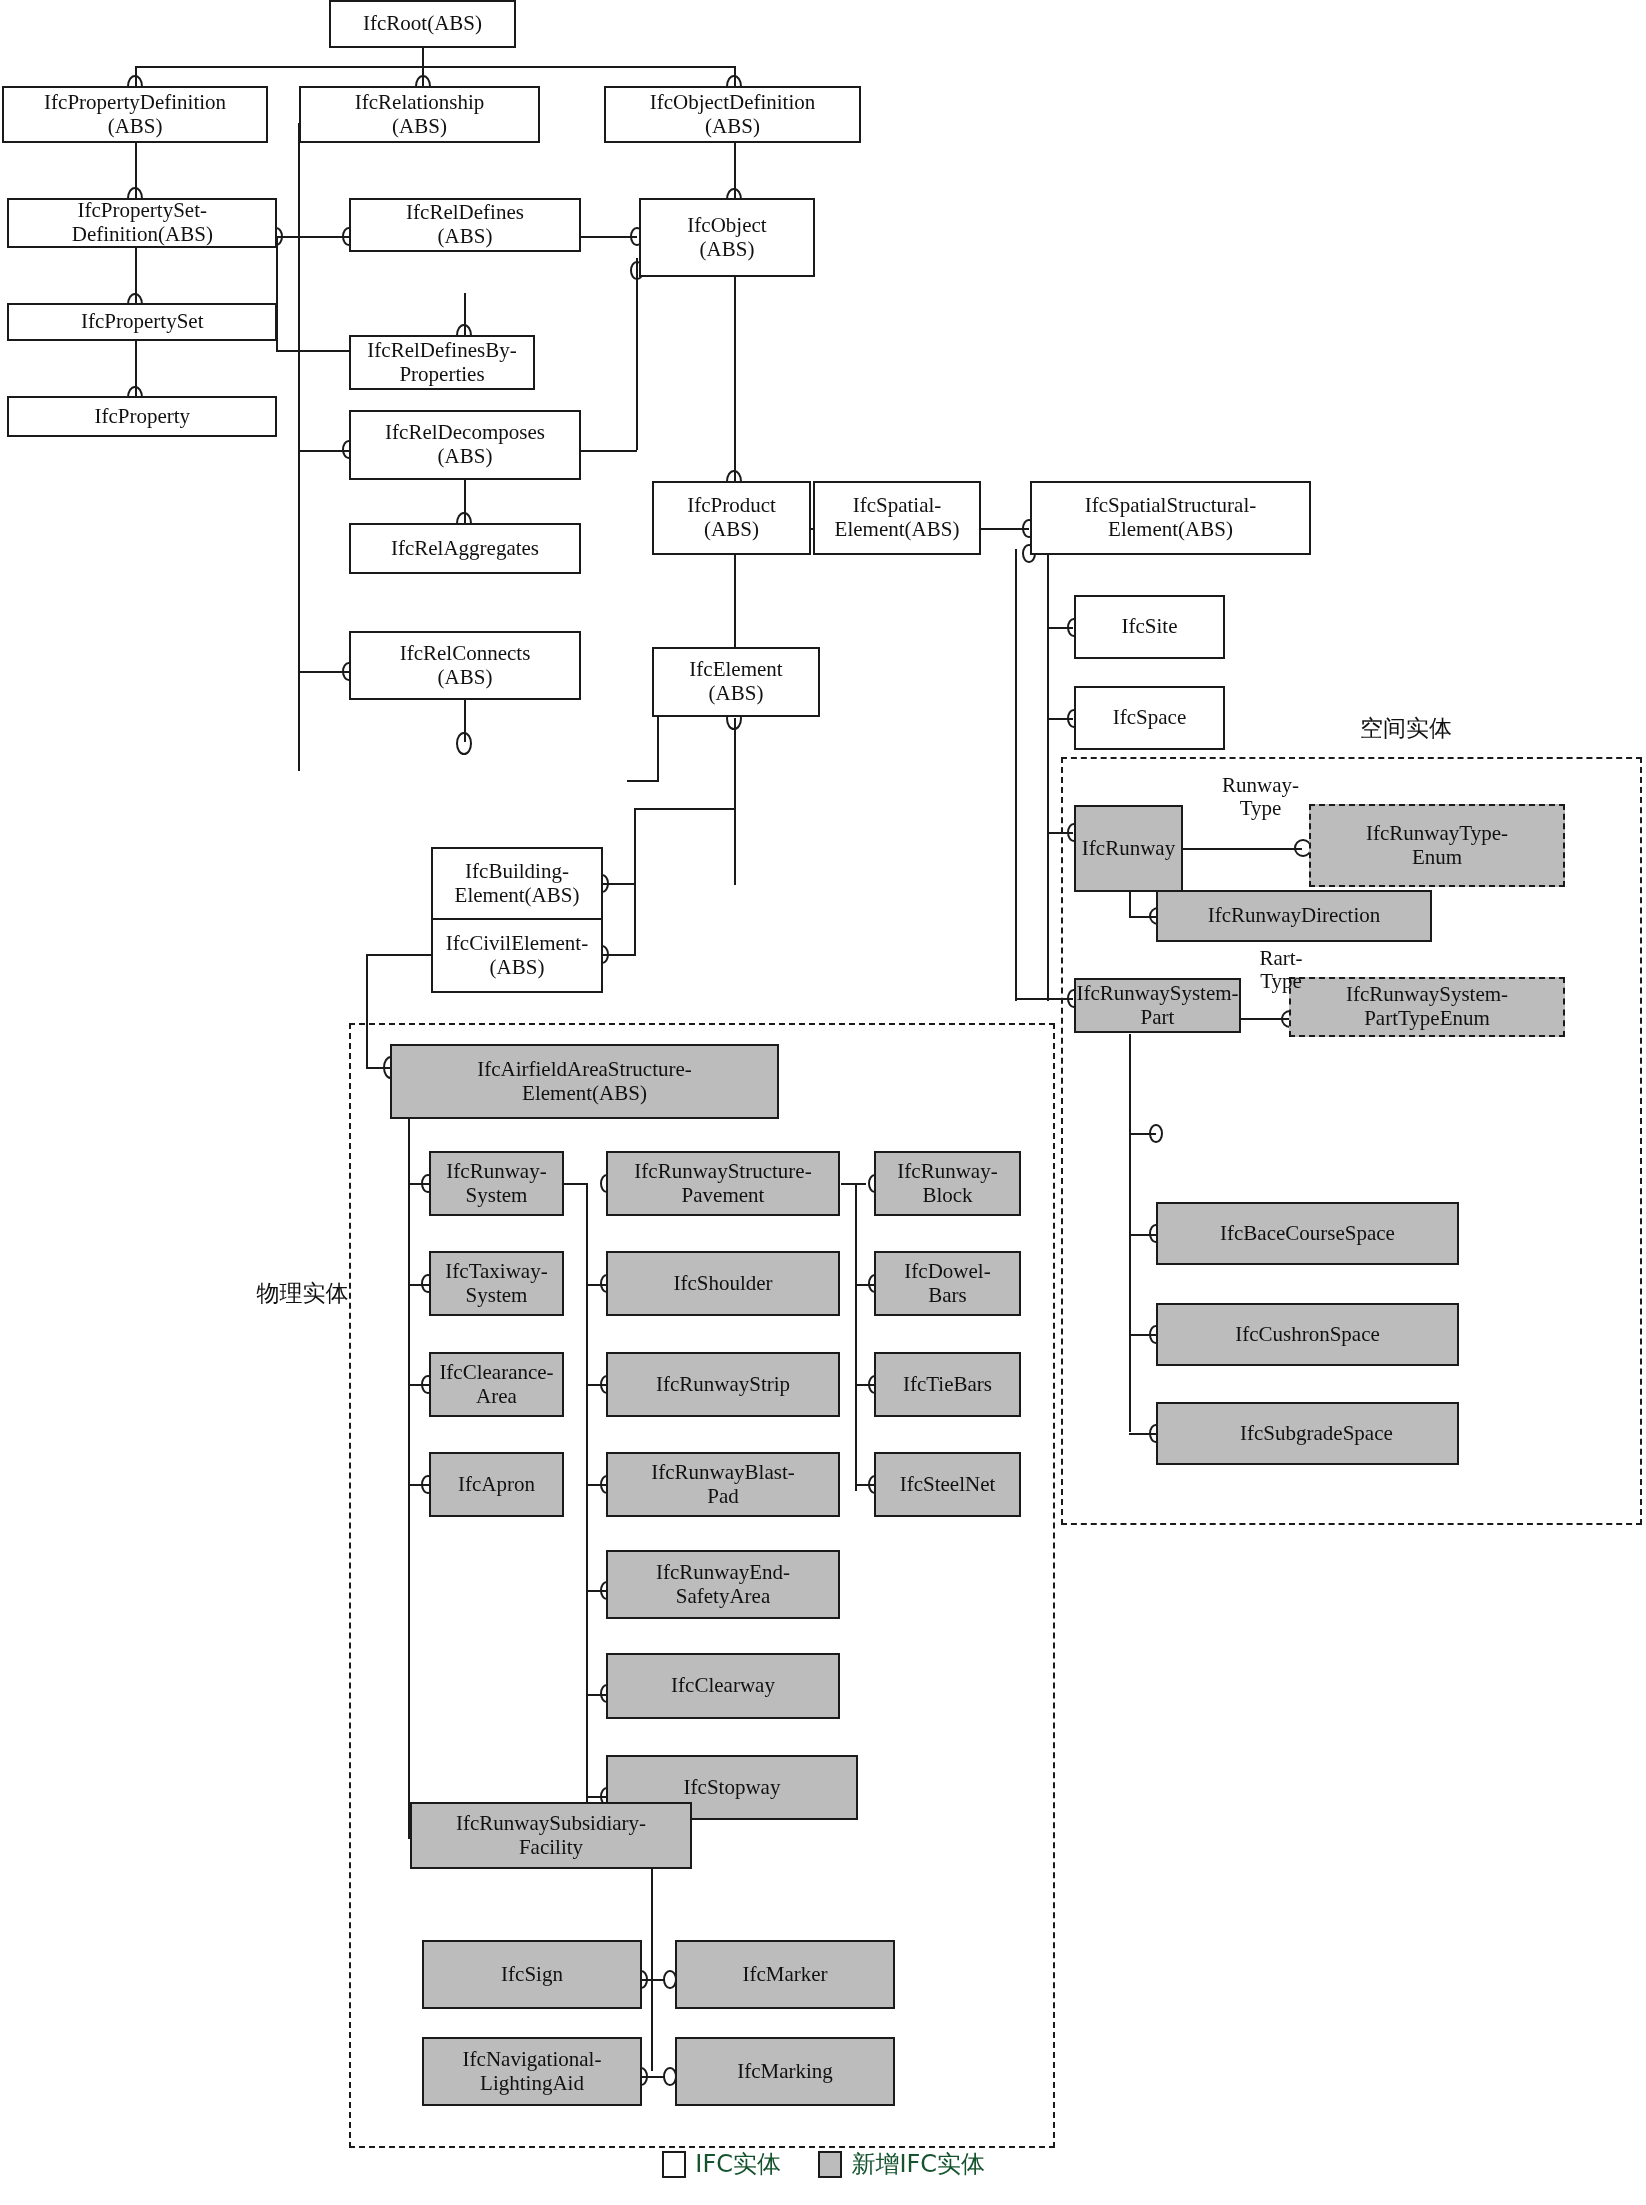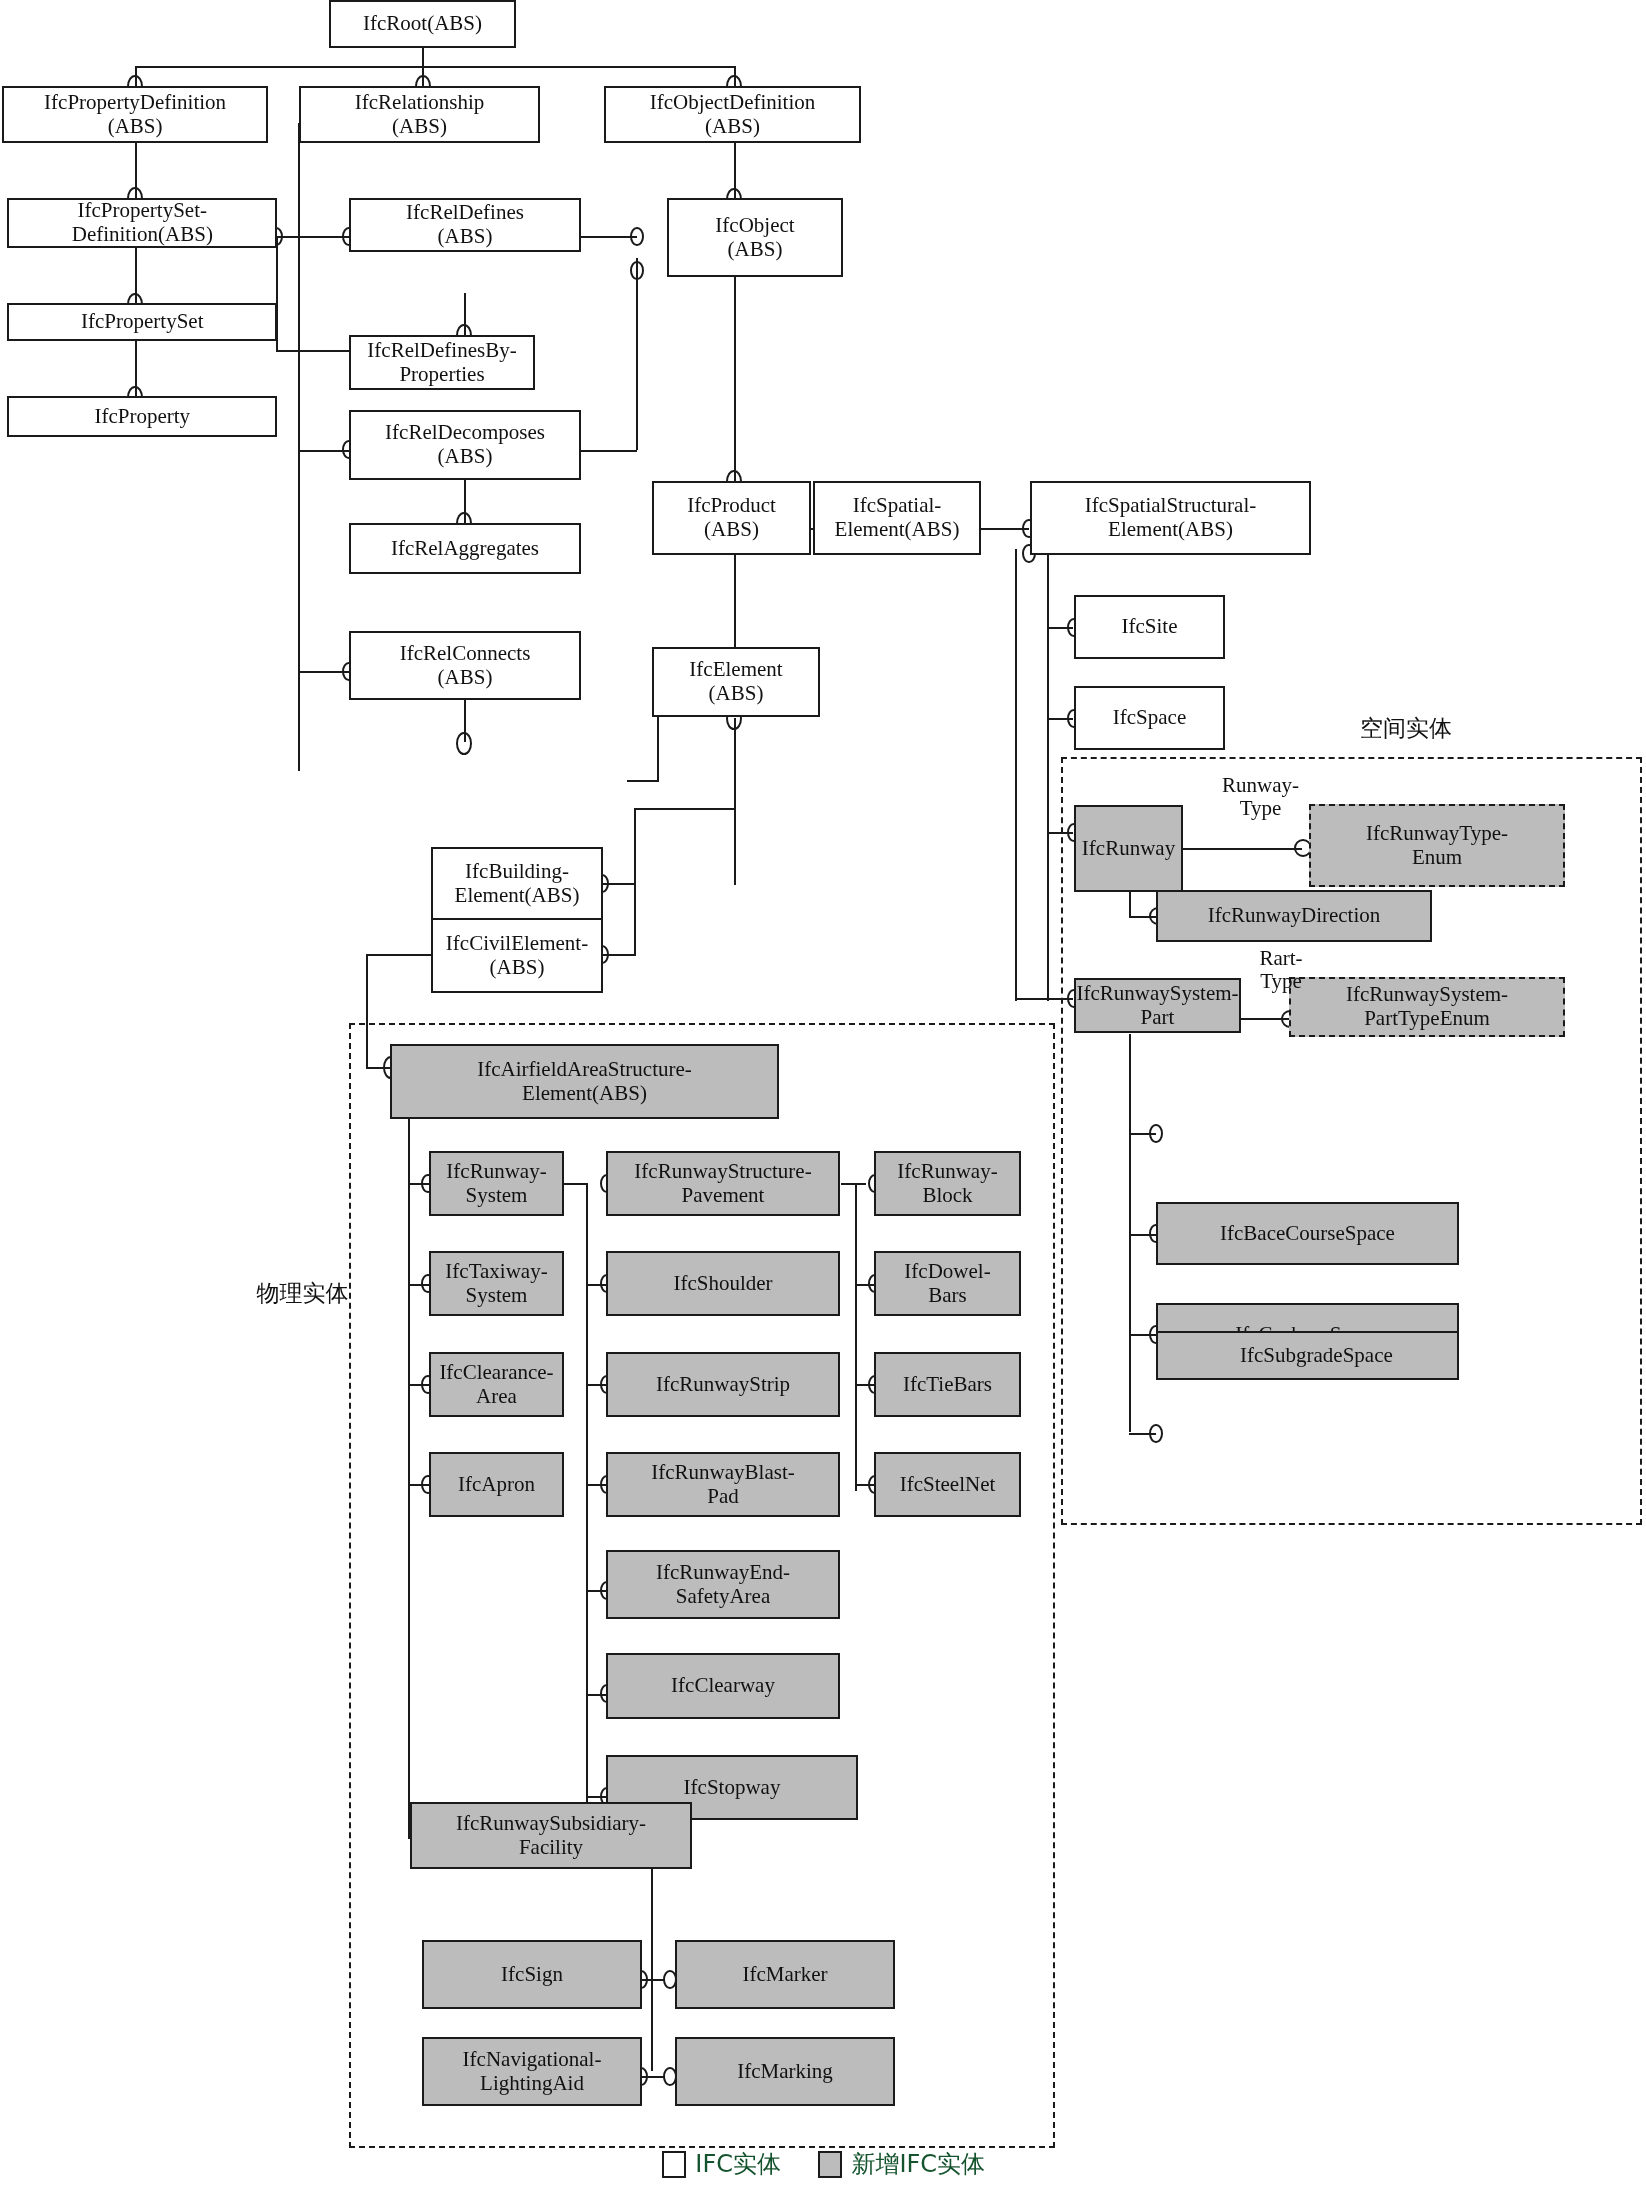--- a/index.html
+++ b/index.html
@@ -283,21 +283,21 @@
 
   <div class="box" style="left:349px;top:410px;width:232px;height:70px;">IfcRelDecomposes
 (ABS)</div>
 
   <div class="box" style="left:349px;top:523px;width:232px;height:51px;">IfcRelAggregates</div>
 
   <div class="box" style="left:349px;top:631px;width:232px;height:69px;">IfcRelConnects
 (ABS)</div>
 
 
-  <div class="box" style="left:639px;top:198px;width:176px;height:79px;margin-left:28px;">IfcObject
+  <div class="box" style="left:639px;top:198px;width:176px;height:79px;">IfcObject
 (ABS)</div>
 
   <div class="box" style="left:652px;top:481px;width:159px;height:74px;">IfcProduct
 (ABS)</div>
 
   <div class="box" style="left:813px;top:481px;width:168px;height:74px;">IfcSpatial-
 Element(ABS)</div>
 
   <div class="box" style="left:1030px;top:481px;width:281px;height:74px;">IfcSpatialStructural-
 Element(ABS)</div>
@@ -326,21 +326,21 @@
 Part</div>
 
   <div class="box enum" style="left:1289px;top:977px;width:276px;height:60px;">IfcRunwaySystem-
 PartTypeEnum</div>
 
 
   <div class="box gray" style="left:1156px;top:1202px;width:303px;height:63px;">IfcBaceCourseSpace</div>
 
   <div class="box gray" style="left:1156px;top:1303px;width:303px;height:63px;">IfcCushronSpace</div>
 
-  <div class="box gray" style="left:1156px;top:1331px;width:303px;height:49px;padding-left:21px;">IfcSubgradeSpace</div>
+  <div class="box gray" style="left:1156px;top:1402px;width:303px;height:63px;padding-left:21px;">IfcSubgradeSpace</div>
 
   <div class="box gray" style="left:390px;top:1044px;width:389px;height:75px;">IfcAirfieldAreaStructure-
 Element(ABS)</div>
 
   <div class="box gray" style="left:429px;top:1151px;width:135px;height:65px;">IfcRunway-
 System</div>
 
   <div class="box gray" style="left:429px;top:1251px;width:135px;height:65px;">IfcTaxiway-
 System</div>
 

